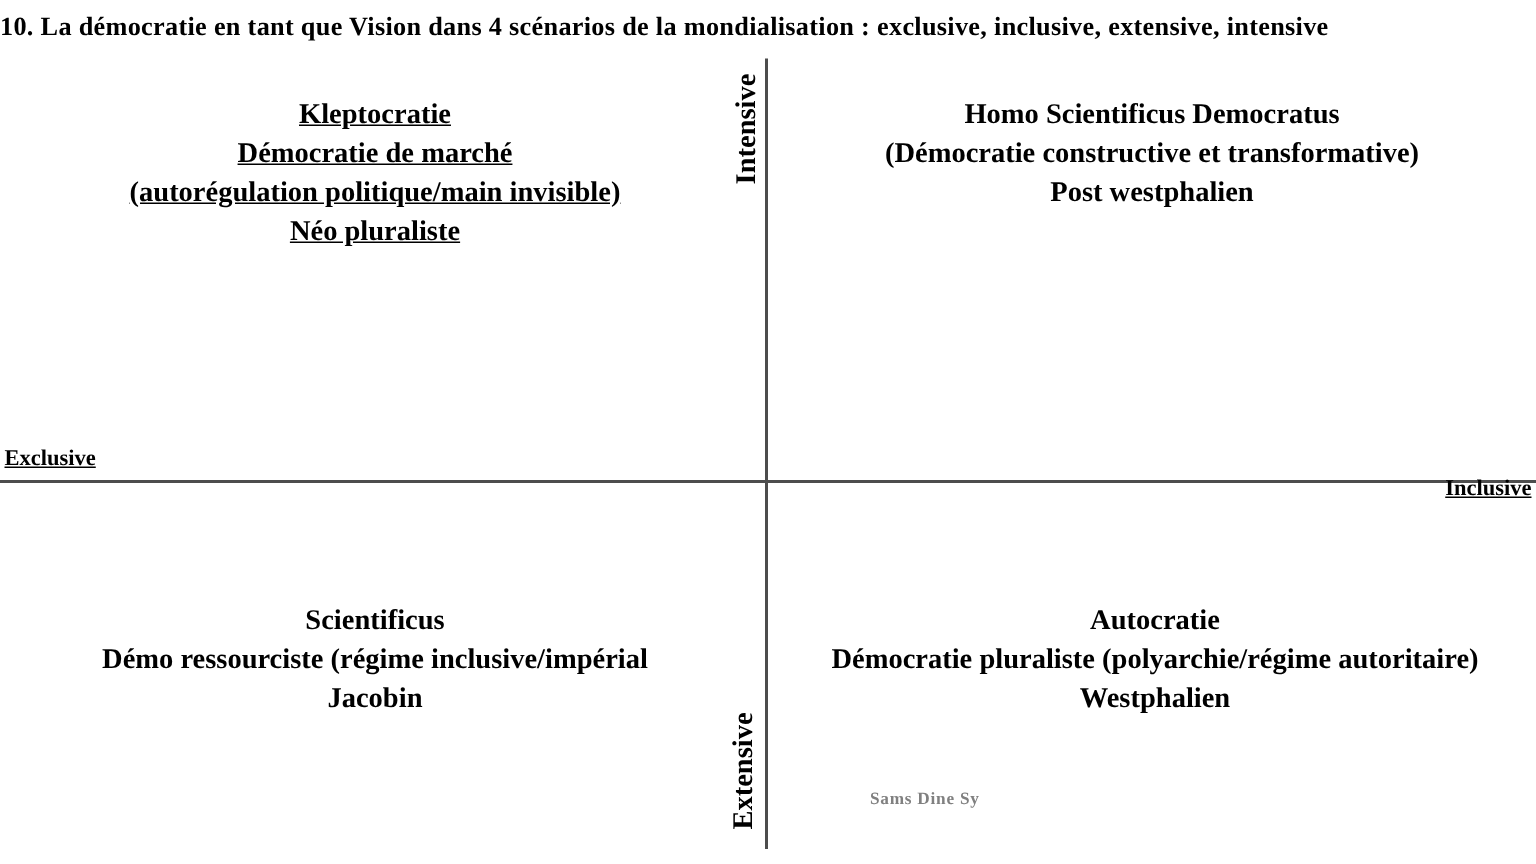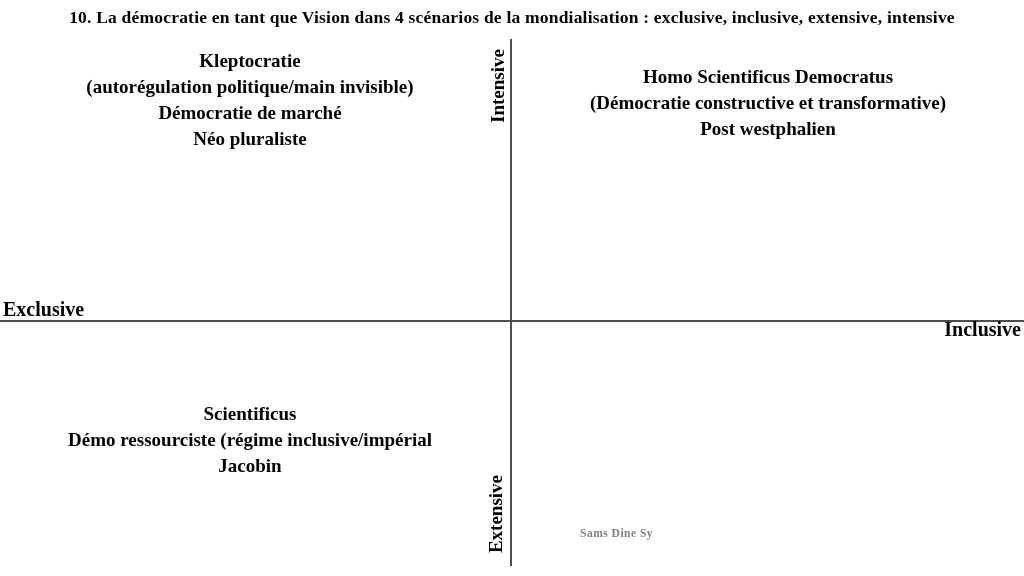--- a/index.html
+++ b/index.html
@@ -14,21 +14,20 @@
     background: #ffffff;
     overflow: hidden;
     font-family: "Liberation Serif", "DejaVu Serif", serif;
     color: #000000;
   }
   .title {
     position: absolute;
     top: 7px;
     left: 0;
     width: 1024px;
-    text-align: center;
     font-size: 17.5px;
     font-weight: bold;
     letter-spacing: 0.2px;
   }
   .axis-line-h {
     position: absolute;
     left: 0;
     top: 320px;
     width: 1024px;
     height: 2px;
@@ -43,29 +42,30 @@
     background: #4d4d4d;
   }
   .quad {
     position: absolute;
     width: 500px;
     text-align: center;
     font-size: 19px;
     font-weight: bold;
     line-height: 26px;
   }
-  .quad-tl { left: 0px;   top: 48px; }
+  .quad-tl { left: 0px;   top: 64px; text-decoration: underline; }
   .quad-tr { left: 518px; top: 64px; }
   .quad-bl { left: 0px;   top: 401px; }
   .quad-br { left: 520px; top: 401px; }
   .h-label {
     position: absolute;
     top: 298px;
-    font-size: 20px;
+    font-size: 15px;
     font-weight: bold;
+    text-decoration: underline;
   }
   .h-label-left  { left: 3px; }
   .h-label-right { right: 3px; margin-top: 20px; }
   .v-label {
     position: absolute;
     width: 96px;
     height: 22px;
     text-align: center;
     font-size: 19px;
     font-weight: bold;
@@ -97,33 +97,38 @@
   <div class="axis-line-v"></div>
 
   <div class="h-label h-label-left">Exclusive</div>
   <div class="h-label h-label-right">Inclusive</div>
 
   <div class="v-label v-label-top">Intensive</div>
   <div class="v-label v-label-bottom">Extensive</div>
 
   <div class="quad quad-tl">
     <div>Kleptocratie</div>
+    <div>Démocratie de marché</div>
     <div>(autorégulation politique/main invisible)</div>
-    <div>Démocratie de marché</div>
     <div>Néo pluraliste</div>
   </div>
 
   <div class="quad quad-tr">
     <div>Homo Scientificus Democratus</div>
     <div>(Démocratie constructive et transformative)</div>
     <div>Post westphalien</div>
   </div>
 
   <div class="quad quad-bl">
     <div>Scientificus</div>
     <div>Démo ressourciste (régime inclusive/impérial</div>
     <div>Jacobin</div>
   </div>
 
+  <div class="quad quad-br">
+    <div>Autocratie</div>
+    <div>Démocratie pluraliste (polyarchie/régime autoritaire)</div>
+    <div>Westphalien</div>
+  </div>
 
   <div class="watermark">Sams Dine Sy</div>
 
 </div>
 
 </body></html>

